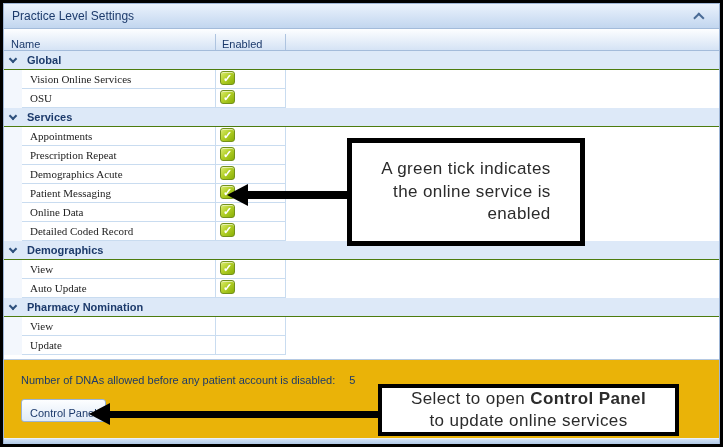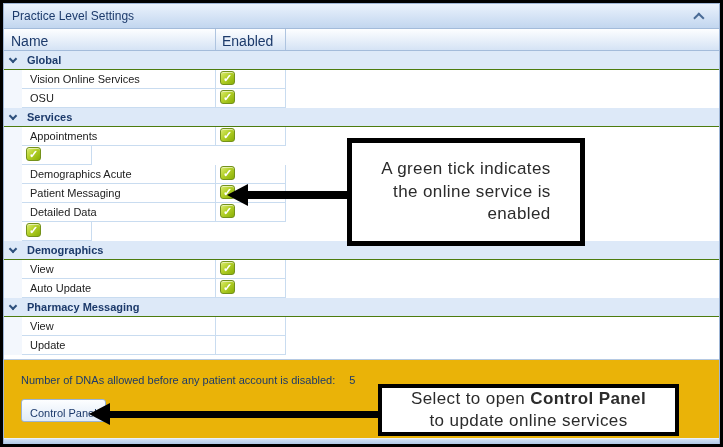--- a/index.html
+++ b/index.html
@@ -30,21 +30,21 @@
     width:8px; height:8px; margin-right:6px;
     border-left:2px solid #4a6b96; border-top:2px solid #4a6b96;
     transform:rotate(45deg) translateY(3px);
   }
 
   
   .colheader {
     height:22px; flex:0 0 22px; display:flex;
     background:linear-gradient(#fdfeff, #d5e3f5);
     border-bottom:1px solid #a3bbda;
-    color:#1c3a6b; font-size:14px;
+    color:#1c3a6b; font-size:11px;align-items:flex-end;
   }
   .colheader .col-name {
     width:212px; padding:4px 0 0 7px;
     border-right:1px solid #aec4e0;
   }
   .colheader .col-enabled {
     width:70px; padding:4px 0 0 6px;
     border-right:1px solid #aec4e0;
   }
   .colheader .col-fill { flex:1; }
@@ -57,21 +57,21 @@
   .group-row {
     height:19px; display:flex; align-items:center;
     background:#dde9f8; border-bottom:1px solid #4d7c0f;
     font-size:11px; font-weight:bold; color:#1c3a6b;
   }
   .group-row .chev {
     width:6px; height:6px; margin:0 11px 3px 6px;
     border-right:2px solid #2c4f7c; border-bottom:2px solid #2c4f7c;
     transform:rotate(45deg);
   }
-  .item-row { height:19px; display:flex; background:#fff; font-size:11px; color:#222; }
+  .item-row { height:19px; display:flex; background:#fff; font-size:11px; color:#222;font-family:Liberation Serif, serif; }
   .item-row .indent { width:18px; background:#f3f7fd; }
   .item-row .cell-name {
     width:194px; border-right:1px solid #c9dcf0; border-bottom:1px solid #c9dcf0;
     padding:3px 0 0 8px; white-space:nowrap; overflow:hidden;
   }
   .item-row .cell-enabled {
     width:70px; border-right:1px solid #c9dcf0; border-bottom:1px solid #c9dcf0;
     padding:1px 0 0 4px;
   }
   .tick {
@@ -163,47 +163,49 @@
         </div>
         <div class="item-row">
           <span class="indent"></span>
           <span class="cell-name">Appointments</span>
           <span class="cell-enabled">
             <span class="tick" style="display: block;">✓</span>
           </span>
         </div>
         <div class="item-row">
           <span class="indent"></span>
+          <span class="cell-name">Prescription Repeat</span>
           <span class="cell-enabled">
             <span class="tick" style="display: block;">✓</span>
           </span>
         </div>
         <div class="item-row">
           <span class="indent"></span>
           <span class="cell-name">Demographics Acute</span>
           <span class="cell-enabled">
             <span class="tick" style="display: block;">✓</span>
           </span>
         </div>
         <div class="item-row">
           <span class="indent"></span>
           <span class="cell-name">Patient Messaging</span>
           <span class="cell-enabled">
             <span class="tick" style="display: block;">✓</span>
           </span>
         </div>
         <div class="item-row">
           <span class="indent"></span>
-          <span class="cell-name">Detailed Data</span>
-          <span class="cell-enabled">
-            <span class="tick" style="display: block;">✓</span>
-          </span>
-        </div>
-        <div class="item-row">
-          <span class="indent"></span>
+          <span class="cell-name">Online Data</span>
+          <span class="cell-enabled">
+            <span class="tick" style="display: block;">✓</span>
+          </span>
+        </div>
+        <div class="item-row">
+          <span class="indent"></span>
+          <span class="cell-name">Detailed Coded Record</span>
           <span class="cell-enabled">
             <span class="tick" style="display: block;">✓</span>
           </span>
         </div>
         <div class="group-row">
           <span class="chev"></span>
           <span>Demographics</span>
         </div>
         <div class="item-row">
           <span class="indent"></span>
@@ -214,21 +216,21 @@
         </div>
         <div class="item-row">
           <span class="indent"></span>
           <span class="cell-name">Auto Update</span>
           <span class="cell-enabled">
             <span class="tick" style="display: block;">✓</span>
           </span>
         </div>
         <div class="group-row">
           <span class="chev"></span>
-          <span>Pharmacy Messaging</span>
+          <span>Pharmacy Nomination</span>
         </div>
         <div class="item-row">
           <span class="indent"></span>
           <span class="cell-name">View</span>
           <span class="cell-enabled"></span>
         </div>
         <div class="item-row">
           <span class="indent"></span>
           <span class="cell-name">Update</span>
           <span class="cell-enabled"></span>

